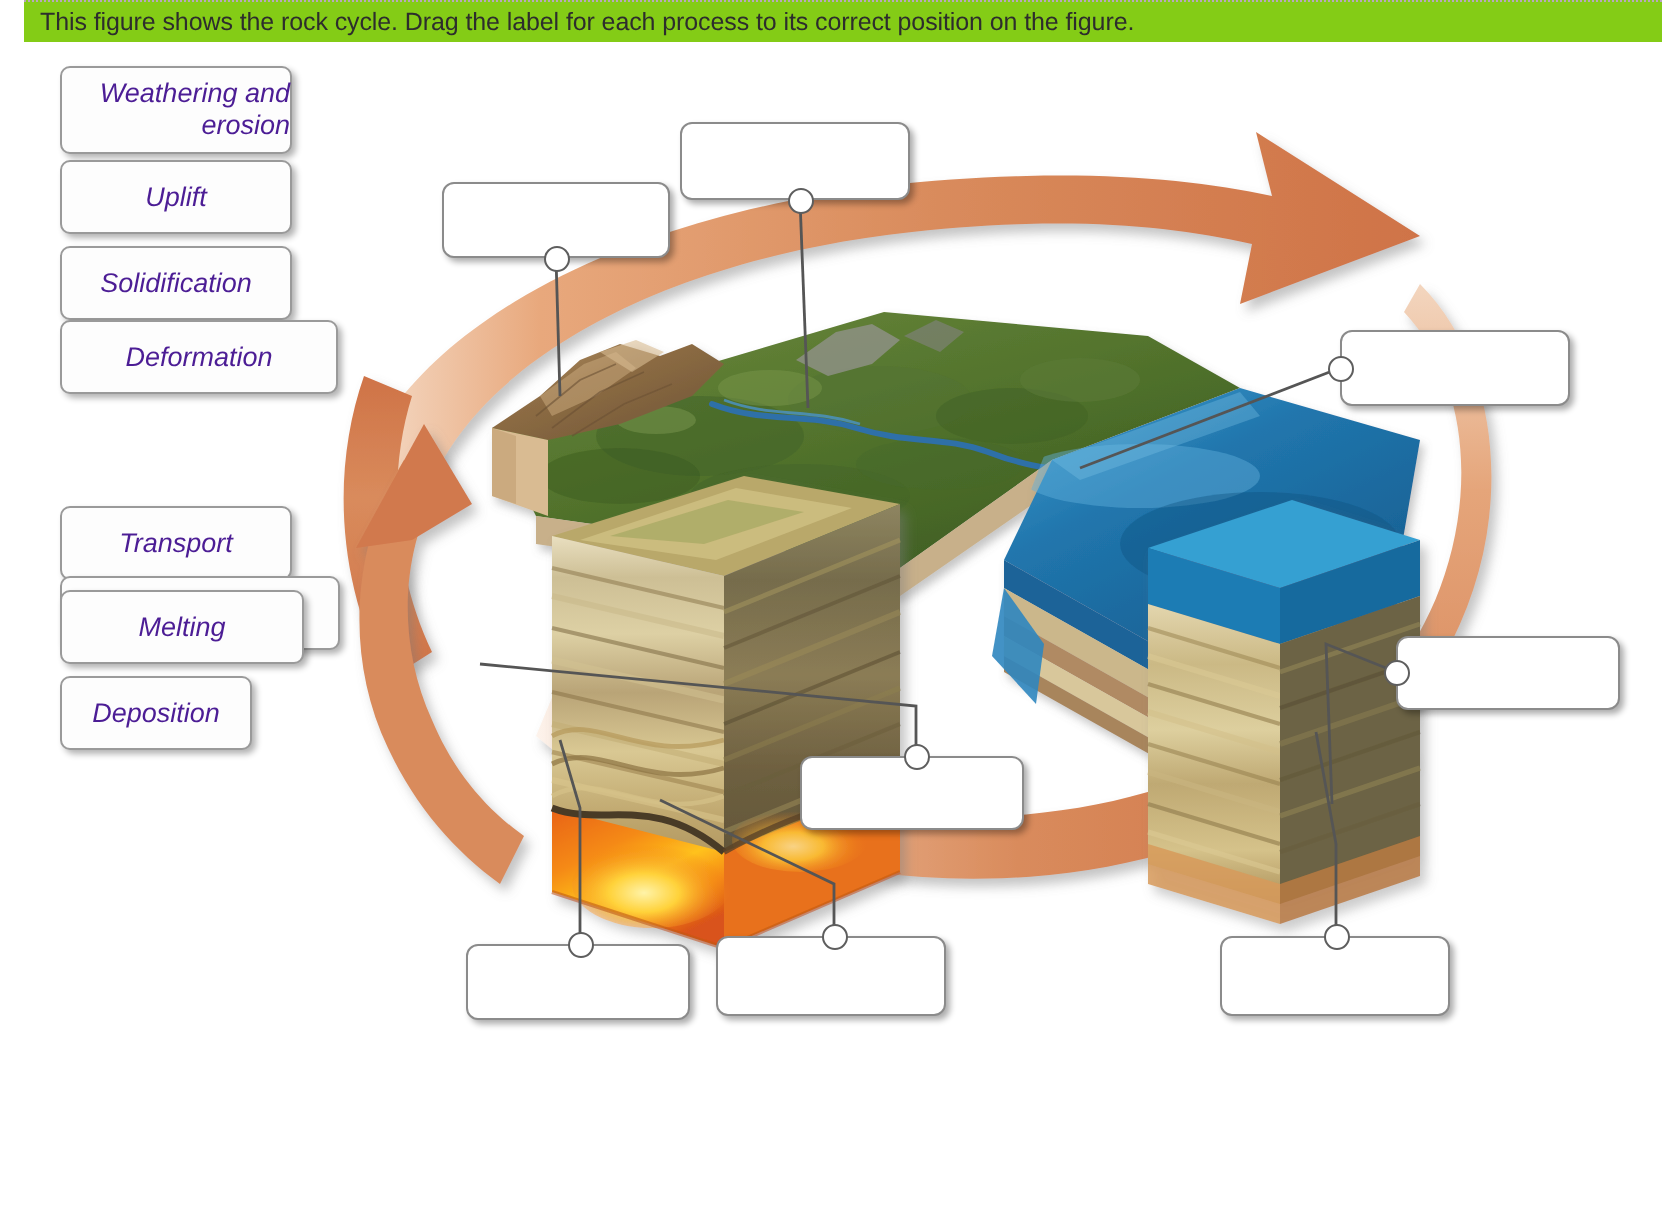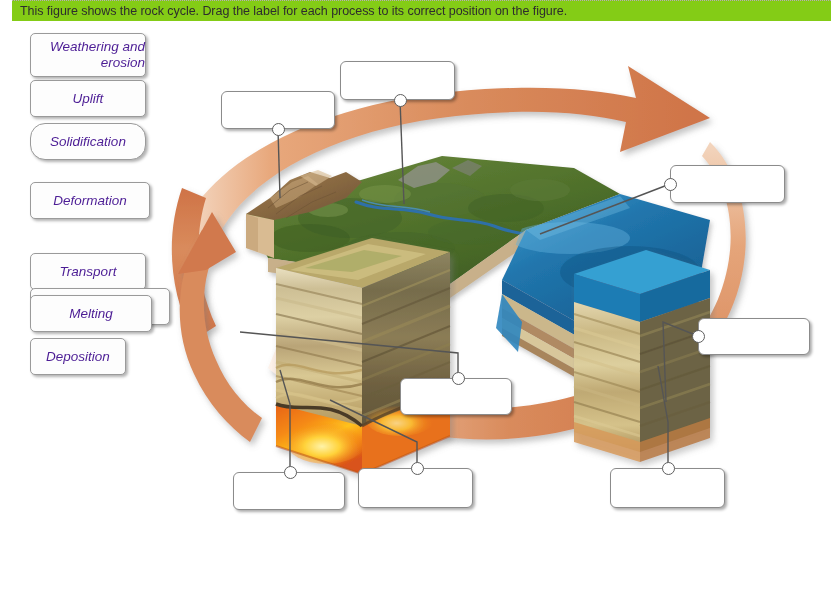--- a/index.html
+++ b/index.html
@@ -114,24 +114,24 @@
   <div id="instruction-text">This figure shows the rock cycle. Drag the label for each process to its correct position on the figure.</div>
 </div>
 
 <div id="label-bank">
     <div class="drag-label" style="left: 0px; top: 0px; width: 116px; height: 44px;">
       <span>Weathering and erosion</span>
     </div>
     <div class="drag-label" style="left: 0px; top: 47px; width: 116px; height: 37px;">
       <span>Uplift</span>
     </div>
-    <div class="drag-label" style="left: 0px; top: 90px; width: 116px; height: 37px; border-radius: 15px;">
+    <div class="drag-label" style="left: 0px; top: 90px; width: 116px; height: 37px;">
       <span>Solidification</span>
     </div>
-    <div class="drag-label" style="left: 0px; top: 149px; width: 120px; height: 37px;">
+    <div class="drag-label" style="left: 0px; top: 127px; width: 139px; height: 37px;">
       <span>Deformation</span>
     </div>
     <div class="drag-label" style="left: 0px; top: 176px; width: 116px; height: 37px; margin-top: 44px;">
       <span>Transport</span>
     </div>
     <div class="drag-label" style="left: 0px; top: 219px; width: 140px; height: 37px; margin-top: 36px;">
       <span>Uplift</span>
     </div>
     <div class="drag-label" style="left: 0px; top: 262px; width: 122px; height: 37px;">
       <span>Melting</span>

